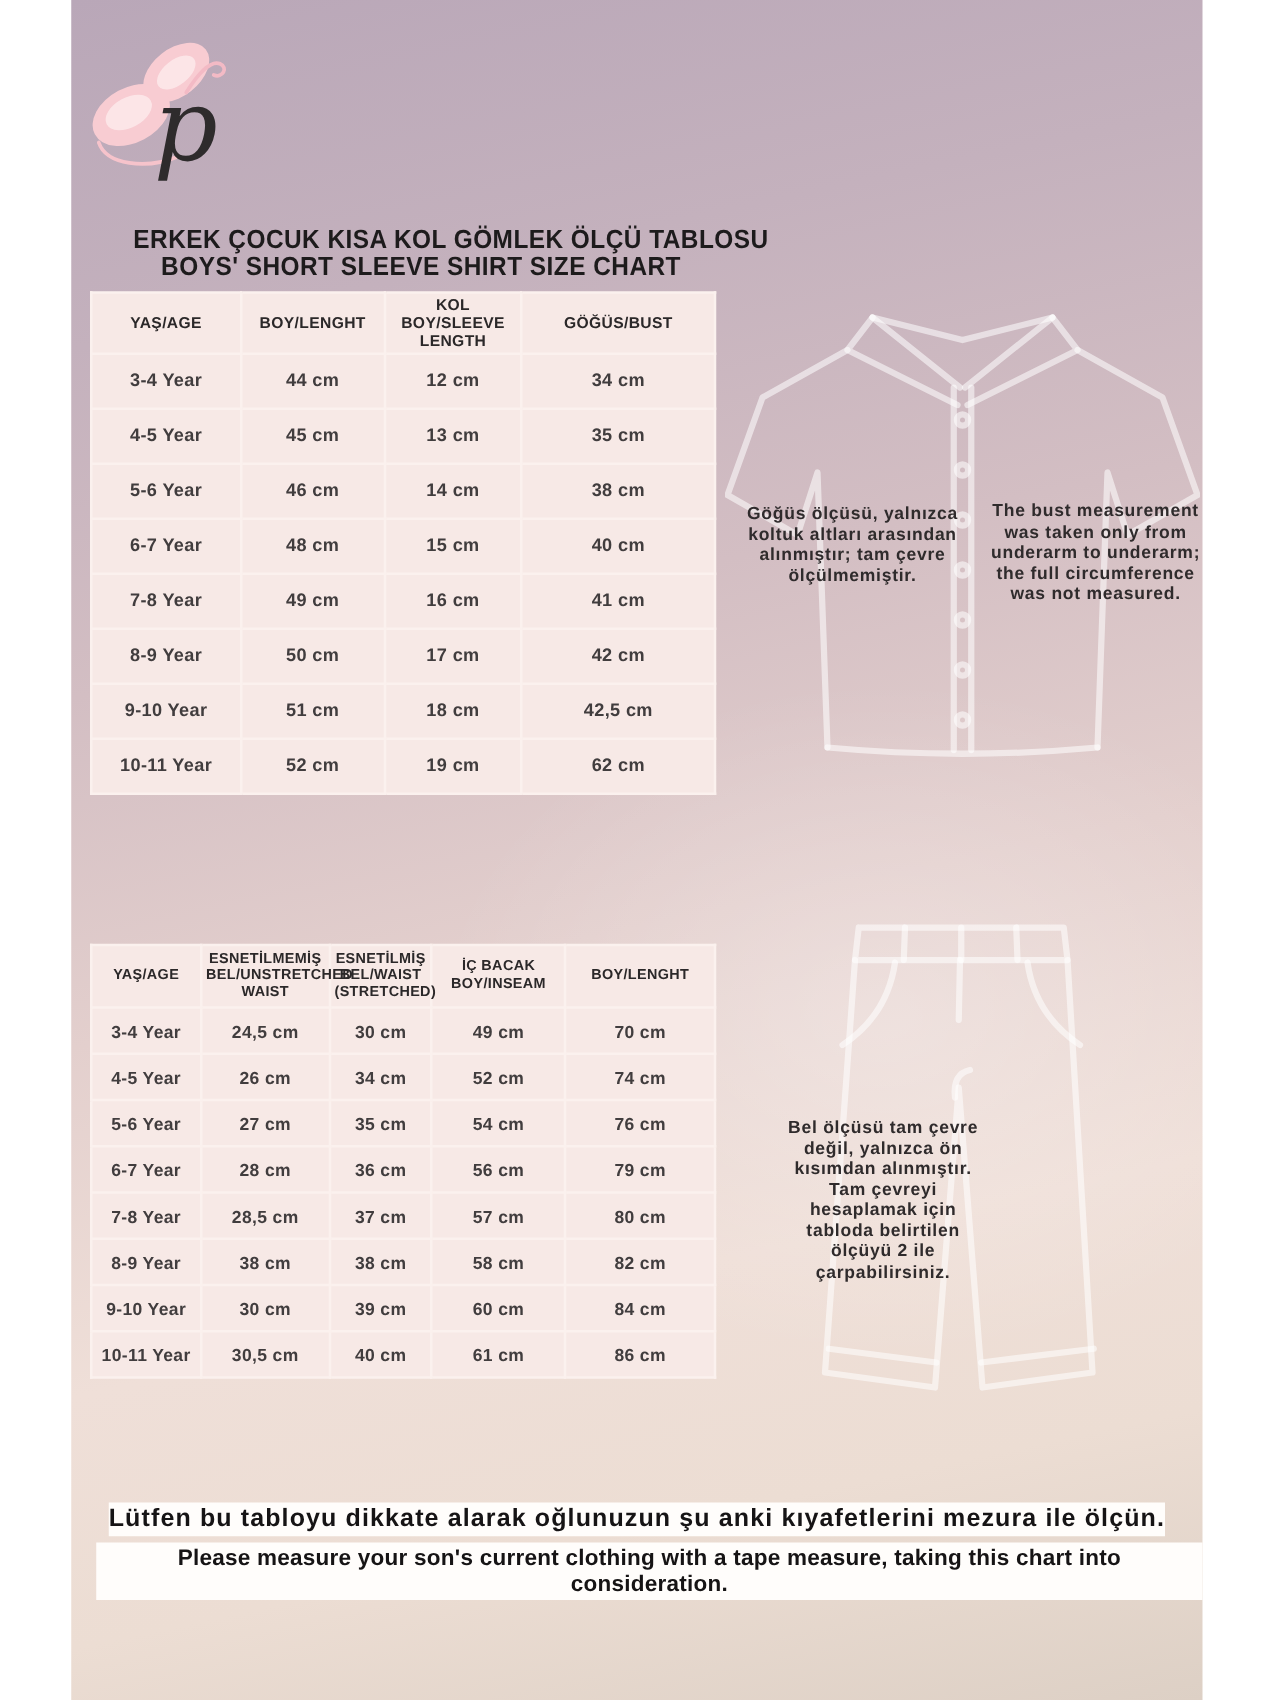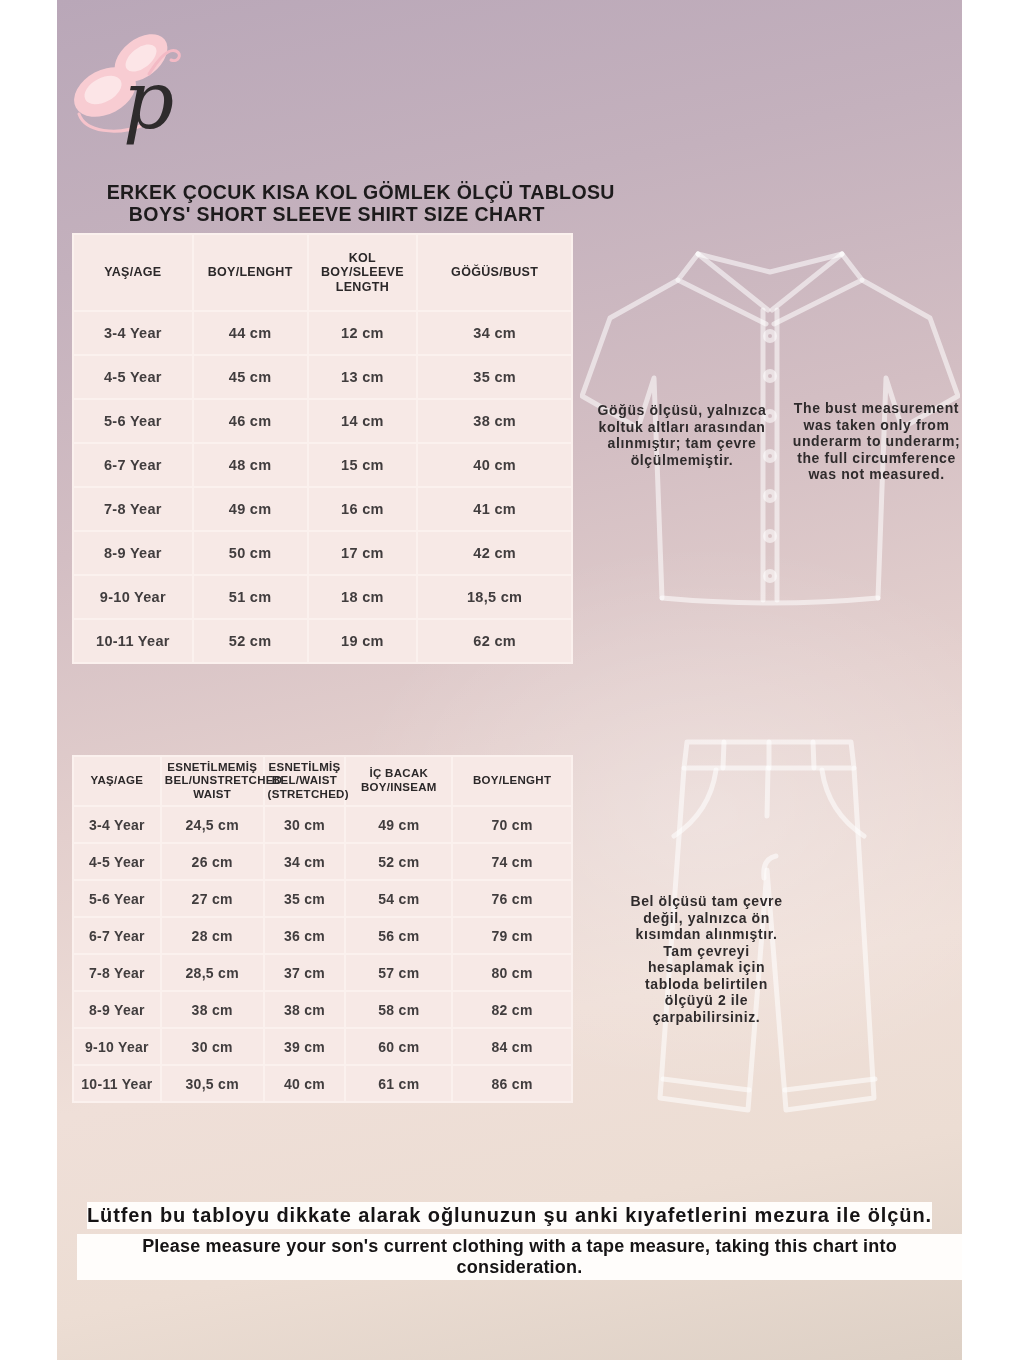--- a/index.html
+++ b/index.html
@@ -25,21 +25,21 @@
   .title-pants { top:701px; }
 
   table { border-collapse:collapse; table-layout:fixed; position:absolute; left:15px; width:501px; }
   .t-shirt { top:233px; }
   .t-pants { top:755px; }
   th, td {
     background:#f7e9e6; border:2px solid #fbf1ee; text-align:center; vertical-align:middle;
     color:#413d3e; font-weight:bold;
   }
   th { color:#2b2829; letter-spacing:0.3px; }
-  .t-shirt th { height:48px; font-size:12.5px; line-height:1.15; padding:16px 6px; }
+  .t-shirt th { height:48px; font-size:12.5px; line-height:1.15; padding:2px 6px; }
   .t-shirt td { height:44px; font-size:14.5px; letter-spacing:0.3px; }
   .t-pants th { height:50px; font-size:11.5px; line-height:1.18; padding:2px 3px; }
   .t-pants td { height:37px; font-size:14px; letter-spacing:0.3px; }
 
   .garment { position:absolute; }
   .shirt-svg { left:523px; top:246px; }
   .pants-svg { left:595px; top:738px; }
 
   .note {
     position:absolute; text-align:center; font-size:14px; font-weight:bold;
@@ -131,21 +131,21 @@
           <tr>
             <td>8-9 Year</td>
             <td>50 cm</td>
             <td>17 cm</td>
             <td>42 cm</td>
           </tr>
           <tr>
             <td>9-10 Year</td>
             <td>51 cm</td>
             <td>18 cm</td>
-            <td>18,5 cm</td>
+            <td>42,5 cm</td>
           </tr>
           <tr>
             <td>10-11 Year</td>
             <td>52 cm</td>
             <td>19 cm</td>
             <td>62 cm</td>
           </tr>
         </tbody>
     </table>
 

